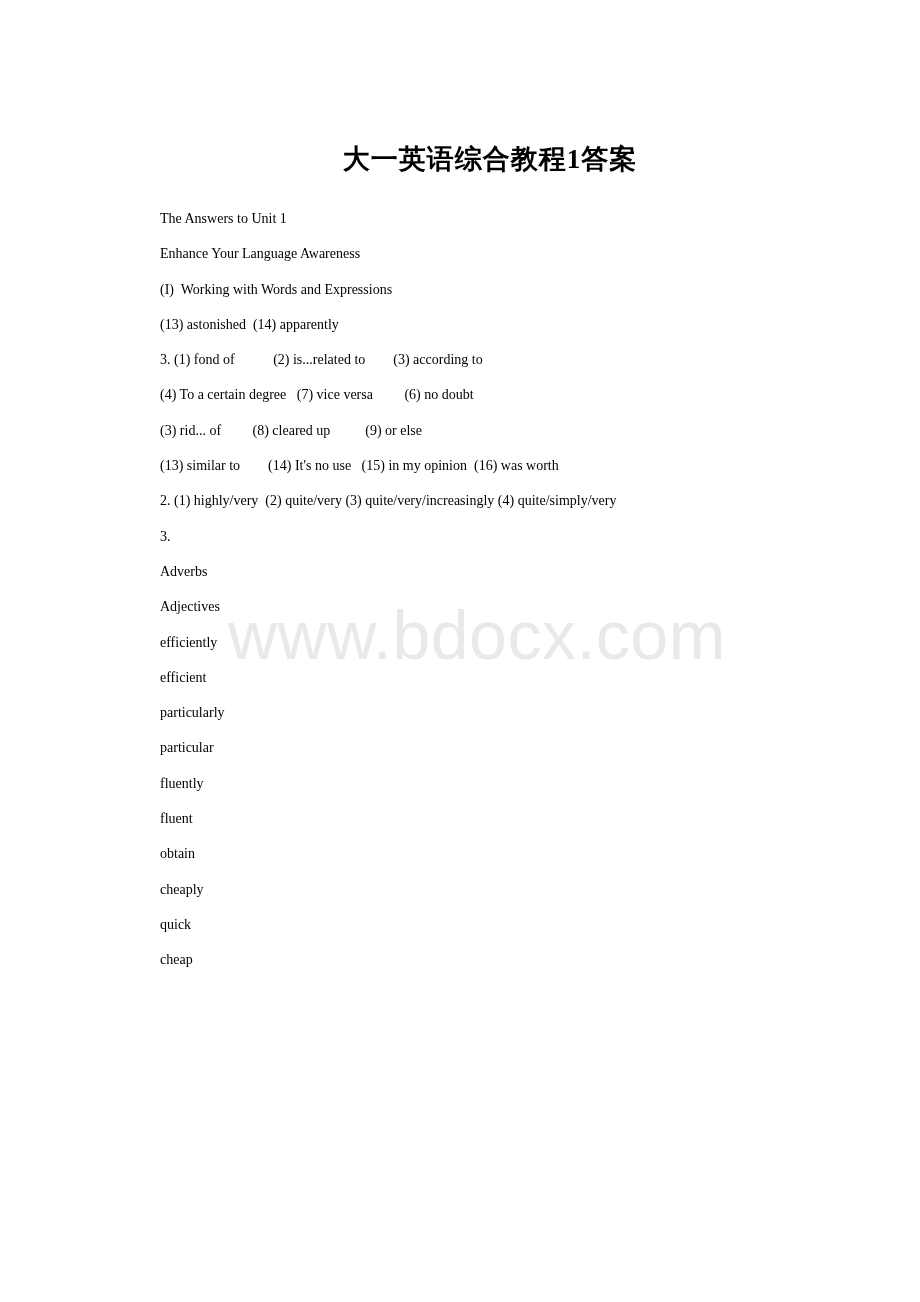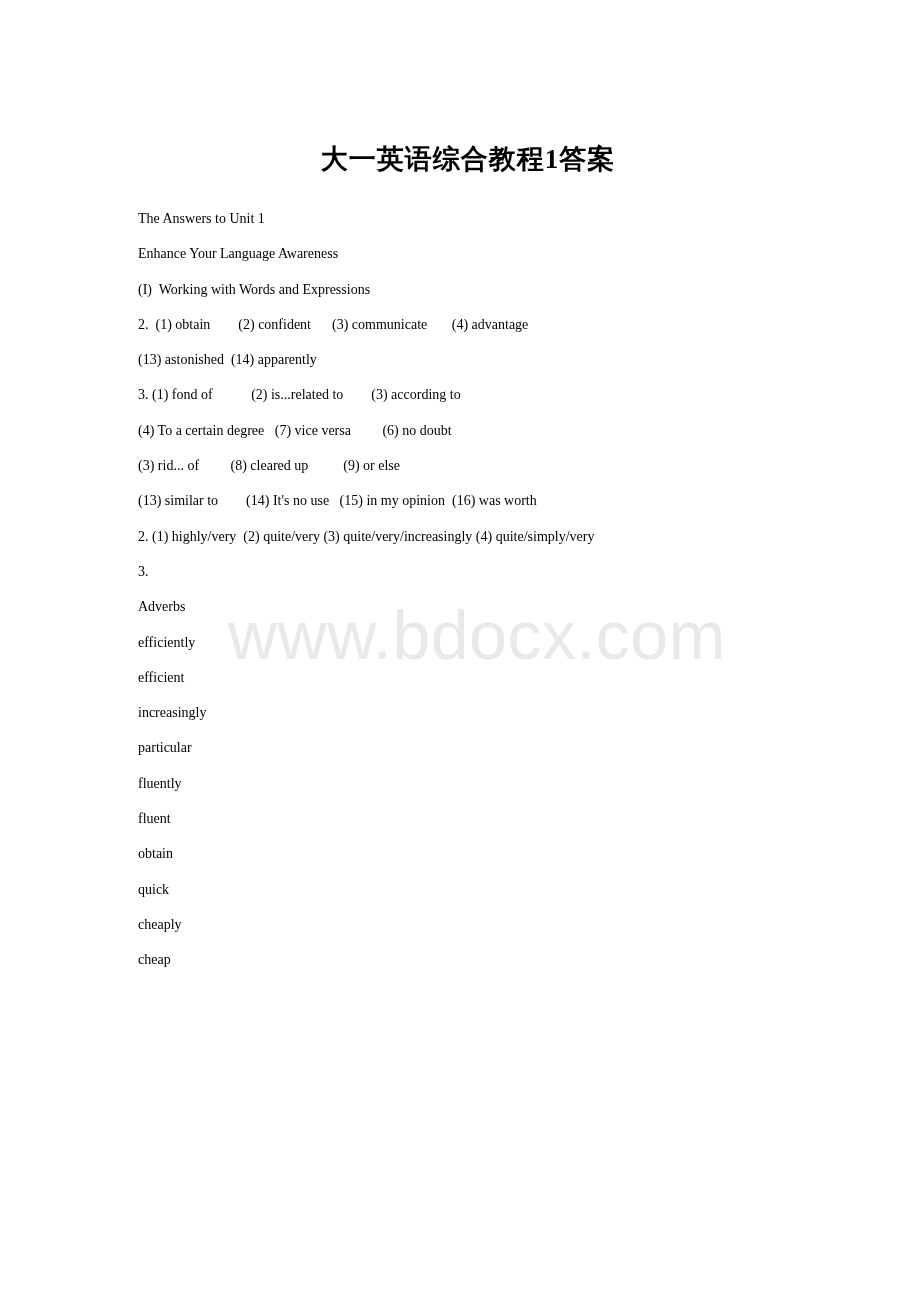--- a/index.html
+++ b/index.html
@@ -39,21 +39,21 @@
     color: #e9e9e9;
     white-space: nowrap;
     user-select: none;
     pointer-events: none;
     z-index: 1;
   }
 
   
   .content {
     position: absolute;
-    left: 138px;
+    left: 160px;
     top: 139px;
     width: 660px;
     z-index: 2;
   }
 
   .doc-title {
     font-family: "Liberation Serif", "DejaVu Serif", serif;
     font-size: 27px;
     font-weight: bold;
     line-height: 40px;
@@ -79,34 +79,34 @@
 
   <div class="watermark">www.bdocx.com</div>
 
   <div class="content">
 
     <h1 class="doc-title">大一英语综合教程1答案</h1>
 
     <p class="line">The Answers to Unit 1</p>
     <p class="line">Enhance Your Language Awareness</p>
     <p class="line">(I)  Working with Words and Expressions</p>
-    <p class="line">2.  (1) obtain        (2) confident      (3) communicate       (4) advantage</p>
     <p class="line">(13) astonished  (14) apparently</p>
     <p class="line">3. (1) fond of           (2) is...related to        (3) according to</p>
     <p class="line">(4) To a certain degree   (7) vice versa         (6) no doubt</p>
     <p class="line">(3) rid... of         (8) cleared up          (9) or else</p>
     <p class="line">(13) similar to        (14) It's no use   (15) in my opinion  (16) was worth</p>
     <p class="line">2. (1) highly/very  (2) quite/very (3) quite/very/increasingly (4) quite/simply/very</p>
     <p class="line">3.</p>
     <p class="line">Adverbs</p>
+    <p class="line">Adjectives</p>
     <p class="line">efficiently</p>
     <p class="line">efficient</p>
-    <p class="line">increasingly</p>
+    <p class="line">particularly</p>
     <p class="line">particular</p>
     <p class="line">fluently</p>
     <p class="line">fluent</p>
     <p class="line">obtain</p>
+    <p class="line">cheaply</p>
     <p class="line">quick</p>
-    <p class="line">cheaply</p>
     <p class="line">cheap</p>
 
   </div>
 </div>
 
 </body></html>

